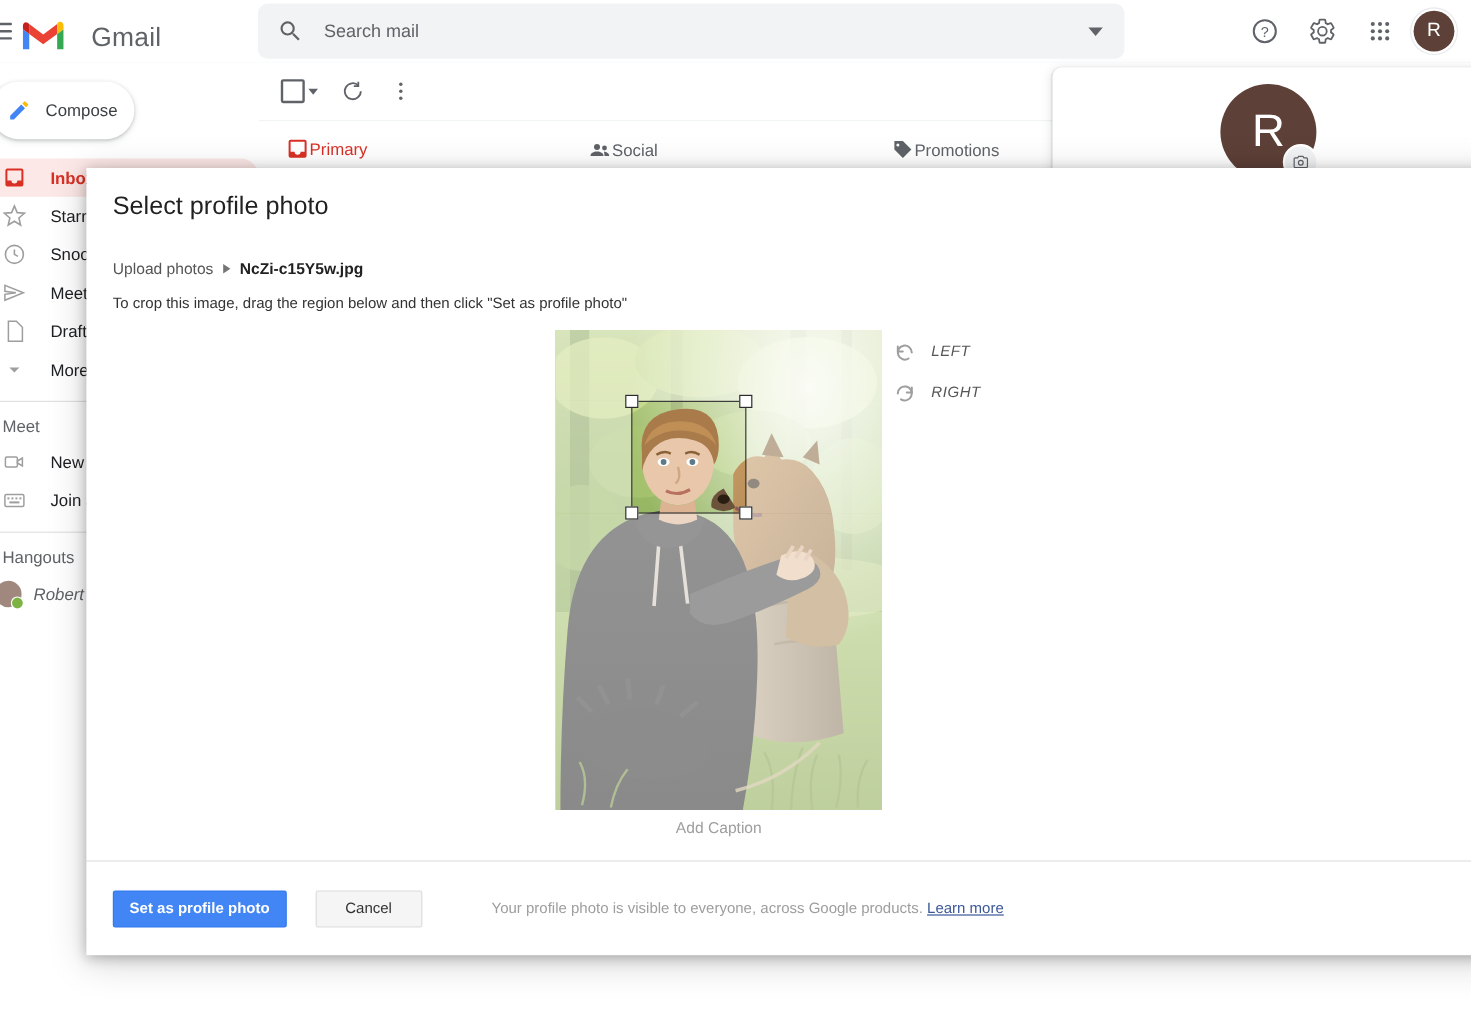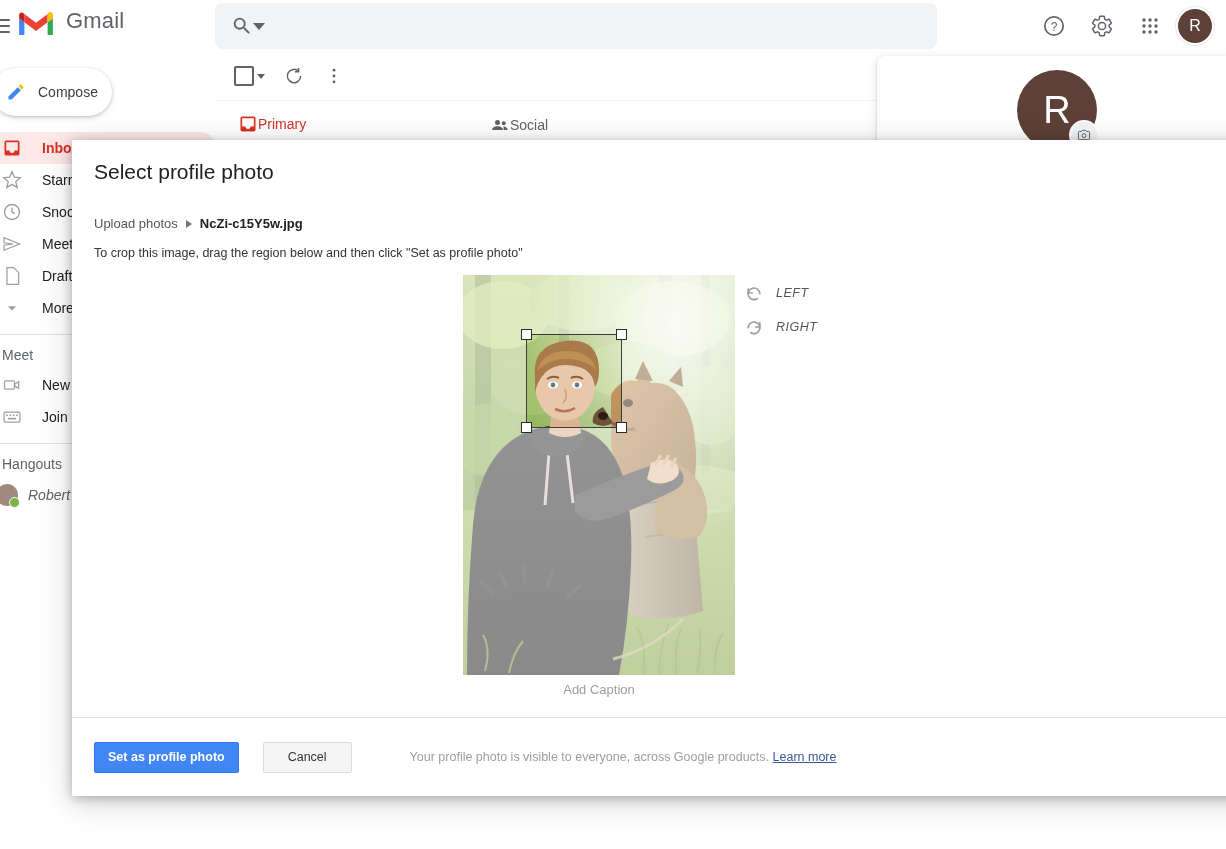--- a/index.html
+++ b/index.html
@@ -58,22 +58,22 @@
     background: #5f6368;
     border-radius: 1px;
     width: 18px;
   }
 
   .brand {
     position: absolute;
     left: 16px;
     top: 8px;
     display: flex;
-    align-items: flex-start;
-    gap: 10px;
+    align-items: flex-end;
+    gap: 20px;
     height: 36px;
   }
   .gmail-logo { width: 40px; height: 30px; display:block; }
   .brand-text {
     font-size: 22px;
     color: #5f6368;
     letter-spacing: 0.2px;
     font-family: "Liberation Sans", sans-serif;
   }
 
@@ -611,20 +611,21 @@
           <path d="M41.5 8v11l7-5.2V9c0-3-3.4-4.7-5.8-2.9z" fill="#fbbc04"></path>
           <path d="M3.5 13.8L10.5 19V8L8.8 6.7C6.4 4.9 3.5 6.6 3.5 9.6z" fill="#c5221f"></path>
         </svg>
         <span class="brand-text">Gmail</span>
       </div>
 
       <div class="search-box">
         <svg class="search-icon" viewBox="0 0 24 24">
           <path d="M15.5 14h-.79l-.28-.27A6.47 6.47 0 0016 9.5 6.5 6.5 0 109.5 16c1.61 0 3.09-.59 4.23-1.57l.27.28v.79l5 4.99L20.49 19zm-6 0C7.01 14 5 11.99 5 9.5S7.01 5 9.5 5 14 7.01 14 9.5 11.99 14 9.5 14z" fill="#5f6368"></path>
         </svg>
+        <span class="search-input-text">Search mail</span>
         <span class="search-caret"></span>
       </div>
 
       <div class="header-actions">
         <div class="hicon">
           <svg width="24" height="24" viewBox="0 0 24 24">
             <circle cx="12" cy="12" r="9.2" fill="none" stroke="#5f6368" stroke-width="1.7"></circle>
             <text x="12" y="16.5" font-size="12" text-anchor="middle" fill="#5f6368" font-family="Liberation Sans, sans-serif">?</text>
           </svg>
         </div>
@@ -778,20 +779,27 @@
         <div class="mail-tab">
           <svg width="20" height="20" viewBox="0 0 24 24">
             <g fill="#5f6368">
                 <circle cx="9" cy="9" r="3"></circle>
                 <circle cx="16.5" cy="10" r="2.4"></circle>
                 <path d="M2.5 18c0-3 3-4.5 6.5-4.5s6.5 1.5 6.5 4.5z"></path>
                 <path d="M16 13.8c2.8.2 5.2 1.4 5.2 4.2h-4.6z"></path>
               </g>
           </svg>
           <span>Social</span>
+        </div>
+        <div class="mail-tab">
+          <svg width="20" height="20" viewBox="0 0 24 24">
+            <path d="M21 11.5L12.5 3H4v8.5L12.5 20z" fill="#5f6368"></path>
+            <circle cx="7.5" cy="7" r="1.5" fill="#ffffff"></circle>
+          </svg>
+          <span>Promotions</span>
         </div>
       </div>
 
       <div class="mail-empty">
         <div class="mail-empty-circle"></div>
         <div class="mail-empty-text">No recent chats</div>
         <a class="mail-empty-link">Start a new one</a>
       </div>
     </div>
 

